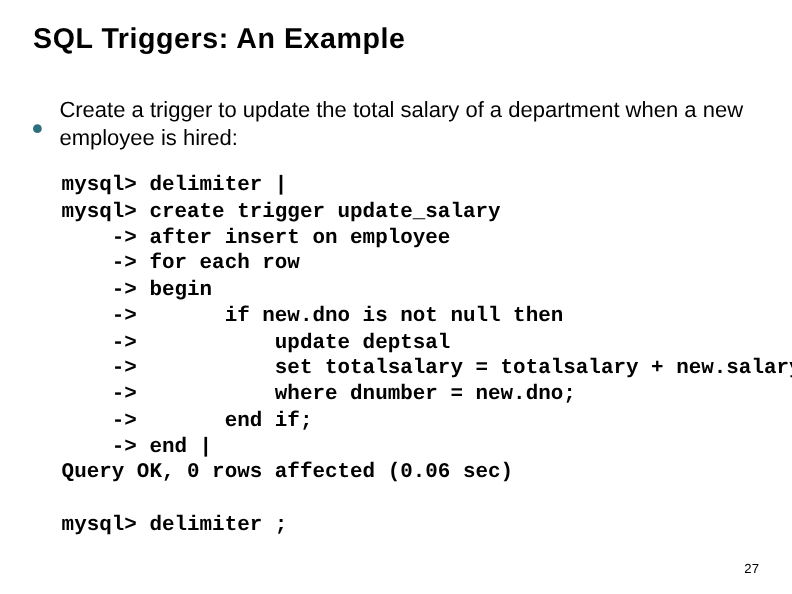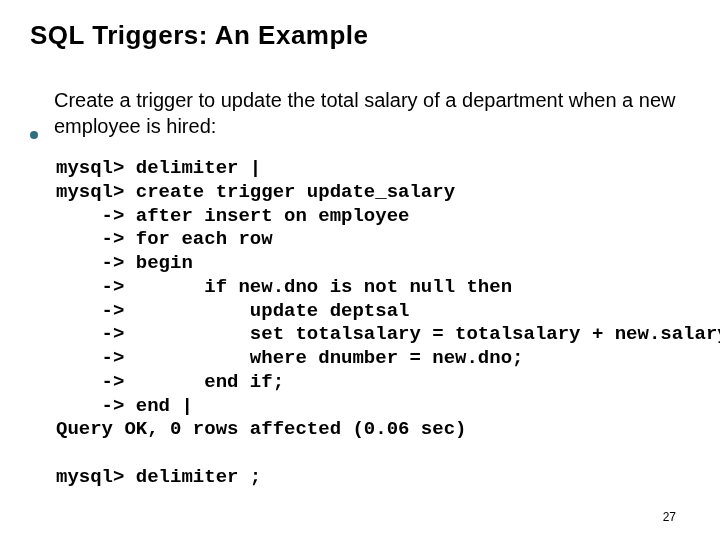--- a/index.html
+++ b/index.html
@@ -22,21 +22,21 @@
   .title {
     font-family: Verdana, Geneva, sans-serif;
     font-size: 26px;
     font-weight: bold;
     color: #000;
     margin: 0 0 36px 0;
     letter-spacing: 0.5px;
   }
   .bullet-row {
     display: flex;
-    align-items: flex-end;
+    align-items: center;
     margin-bottom: 16px;
   }
   .bullet-dot {
     width: 8px;
     height: 8px;
     min-width: 8px;
     border-radius: 50%;
     background: #2f6e7f;
     margin-top: 8px;
     margin-right: 16px;
@@ -50,21 +50,21 @@
     font-family: "Courier New", Courier, monospace;
     font-size: 19px;
     font-weight: bold;
     white-space: pre;
     color: #000;
     margin: 18px 0 30px 26px;
     line-height: 1.25;
   }
   .page-number {
     position: absolute;
-    right: 36px;
+    right: 22px;
     bottom: 16px;
     font-size: 12px;
     color: #000;
     font-family: Arial, sans-serif;
   }
 </style>
 </head>
 <body>
 
 <div class="slide">

